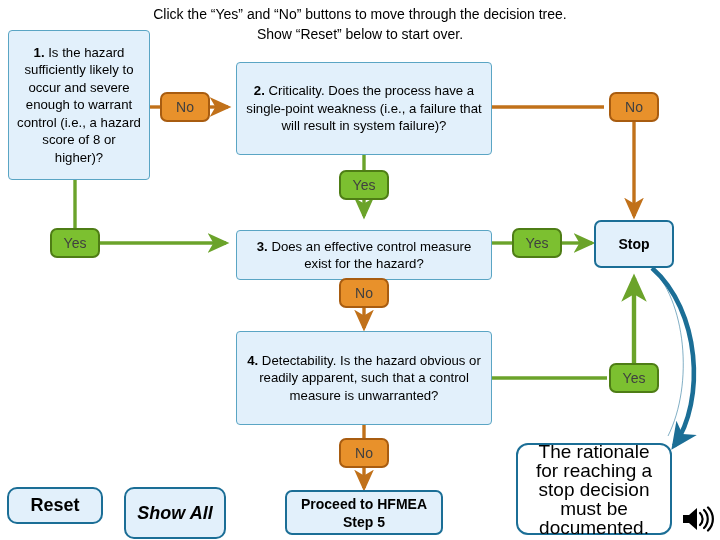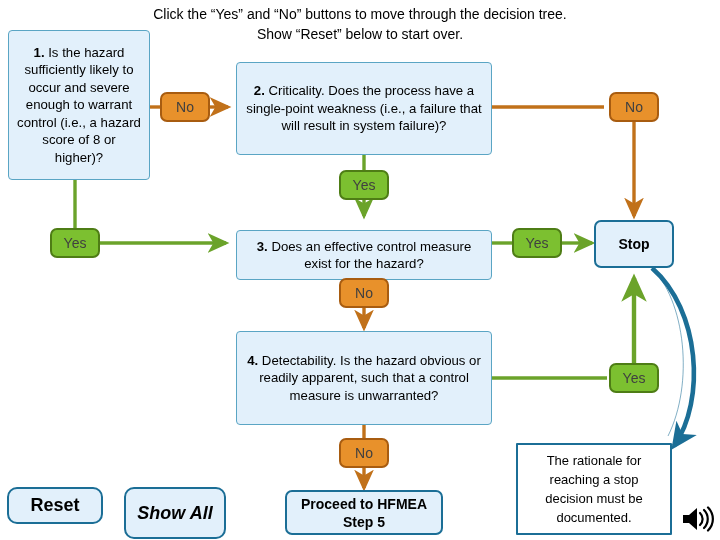--- a/index.html
+++ b/index.html
@@ -71,27 +71,27 @@
     text-align: center;
     font-weight: bold;
     font-size: 14px;
     line-height: 18px;
   }
   .callout {
     position: absolute;
     box-sizing: border-box;
     background: #ffffff;
     border: 2.6px solid #1b6e96;
-    border-radius: 1px;
+    border-radius: 12px;
     display: flex;
     align-items: center;
     justify-content: center;
     text-align: center;
     font-weight: normal;
-    font-size: 13px;
+    font-size: 19px;
     line-height: 19px;
     padding: 4px 10px;
   }
   .ctrlbtn {
     position: absolute;
     box-sizing: border-box;
     background: #e2f0fb;
     border: 2.6px solid #1b6e96;
     border-radius: 10px;
     display: flex;

